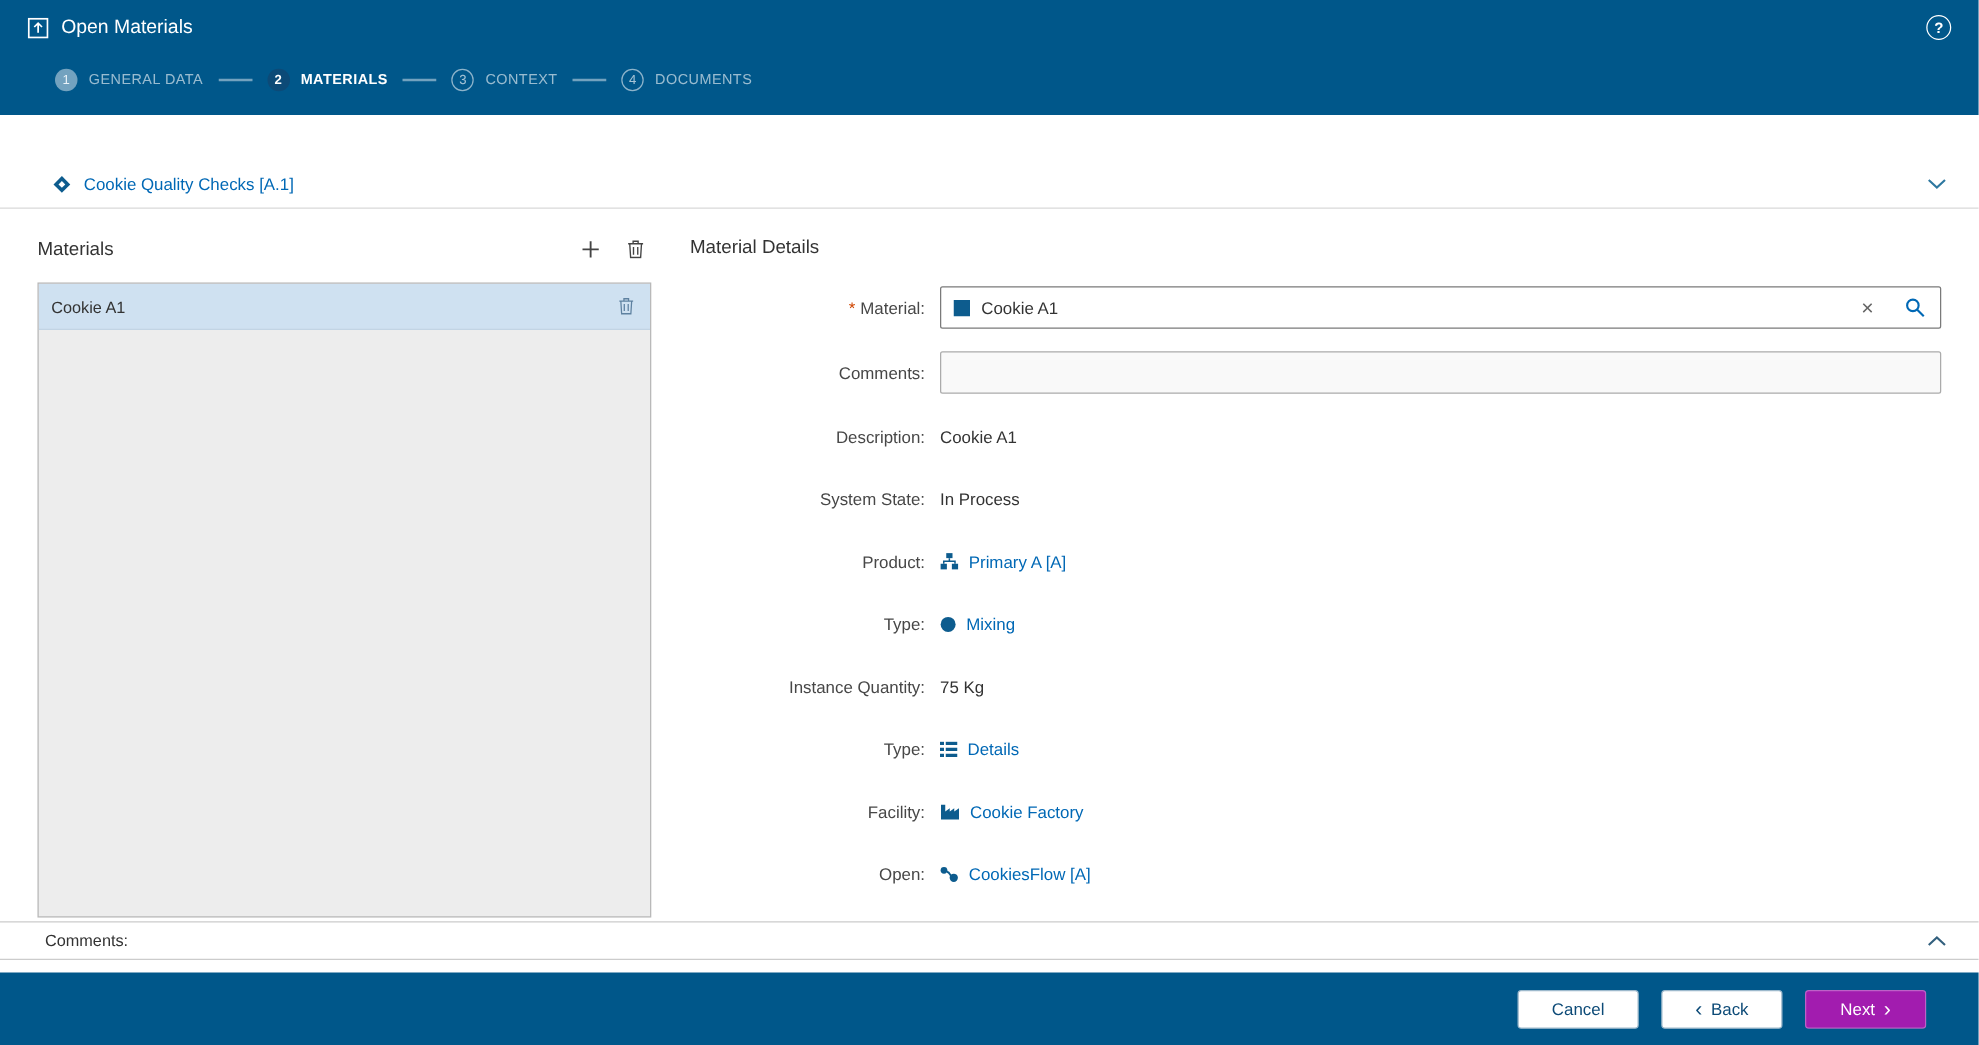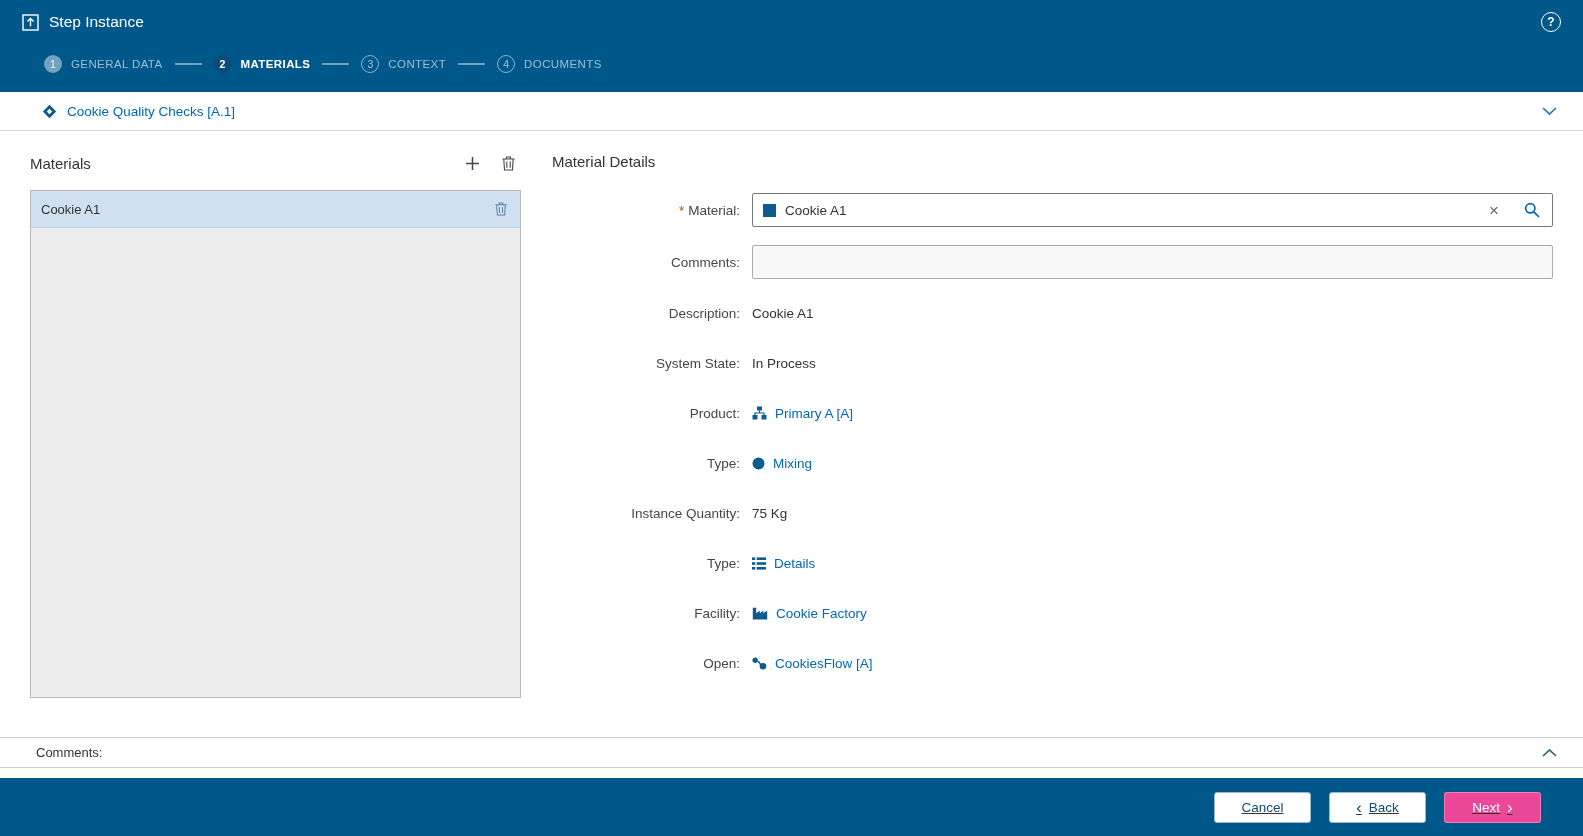--- a/index.html
+++ b/index.html
@@ -31,21 +31,21 @@
   .step.completed .step-circle { background: rgba(255,255,255,.45); color: #eaf2f8; }
   .step.active .step-circle { background: #0c4a77; color: #fff; font-weight: bold; }
   .step.upcoming .step-circle { border: 1.5px solid rgba(255,255,255,.55); color: rgba(255,255,255,.65); }
   .step-label { font-size: 11.5px; letter-spacing: .4px; color: rgba(255,255,255,.6); white-space: nowrap; }
   .step.active .step-label { color: #fff; font-weight: bold; }
   .connector { width: 27px; height: 2px; background: rgba(255,255,255,.45); margin: 0 12px; }
 
   
   .instance-bar {
     flex: 0 0 39px; background: #fff; border-bottom: 1px solid #d9d9d9;
-    display: flex; align-items: center; padding: 0 26px 0 42px; gap: 10px;
+    display: flex; align-items: center; padding: 0 26px 0 42px; gap: 10px; margin-top: 36px;
   }
   .instance-link { color: #0068b5; font-size: 13.5px; cursor: pointer; text-decoration: none; }
   .collapse-chevron { margin-left: auto; color: #2e78a0; display: flex; cursor: pointer; }
 
   
   .content { flex: 1 1 auto; min-height: 0; display: flex; padding: 0 30px; }
 
   .left-col { flex: 0 0 491px; width: 491px; display: flex; flex-direction: column; }
   .left-head { height: 30px; margin-top: 17px; display: flex; align-items: center; }
   .left-title { font-size: 15px; color: #333; }
@@ -92,45 +92,45 @@
   .comments-bar {
     flex: 0 0 31px; border-top: 1px solid #cccccc; border-bottom: 1px solid #cccccc;
     display: flex; align-items: center; padding: 0 26px 0 36px; background: #fff;
   }
   .comments-label { font-size: 13px; color: #333; }
   .expand-chevron { margin-left: auto; color: #33607e; display: flex; cursor: pointer; }
 
   
   .footbar {
     flex: 0 0 58px; margin-top: 10px; background: #00578a;
-    display: flex; align-items: center; justify-content: flex-end; gap: 18px; padding: 0 42px; text-decoration: underline;
+    display: flex; align-items: center; justify-content: flex-end; gap: 18px; padding: 0 42px;
   }
   .btn {
     height: 31px; min-width: 97px; border-radius: 3px; font-size: 13.5px;
     display: flex; align-items: center; justify-content: center; gap: 7px;
     cursor: pointer; padding: 0 16px; border: 1px solid transparent; font-family: inherit;
   }
   .btn.ghost { background: #fff; color: #0c4a77; border-color: #9db9cc; }
-  .btn.primary { background: #ec4899; color: #fff; border-color: rgba(255,255,255,.3); }
+  .btn.primary { background: #a21caf; color: #fff; border-color: rgba(255,255,255,.3); }
   .btn .chev { font-size: 17px; line-height: 1; }
 </style>
 </head>
 <body>
 
 <div class="app">
 
   <header class="topbar">
     <div class="title-row">
       <span class="app-icon">
         <svg width="17" height="17" viewBox="0 0 17 17">
             <rect x="1" y="1" width="15" height="15" fill="none" stroke="currentColor" stroke-width="1.4"></rect>
             <path d="M8.5 12.2V5M5.4 7.6L8.5 4.5l3.1 3.1" fill="none" stroke="currentColor" stroke-width="1.4"></path>
           </svg>
       </span>
-      <span class="app-title">Step Instance</span>
+      <span class="app-title">Open Materials</span>
       <span class="help-btn">
         <span>?</span>
       </span>
     </div>
 
     <div class="steps">
       <div class="step completed">
         <span class="step-circle">1</span>
         <span class="step-label">GENERAL DATA</span>
       </div>

